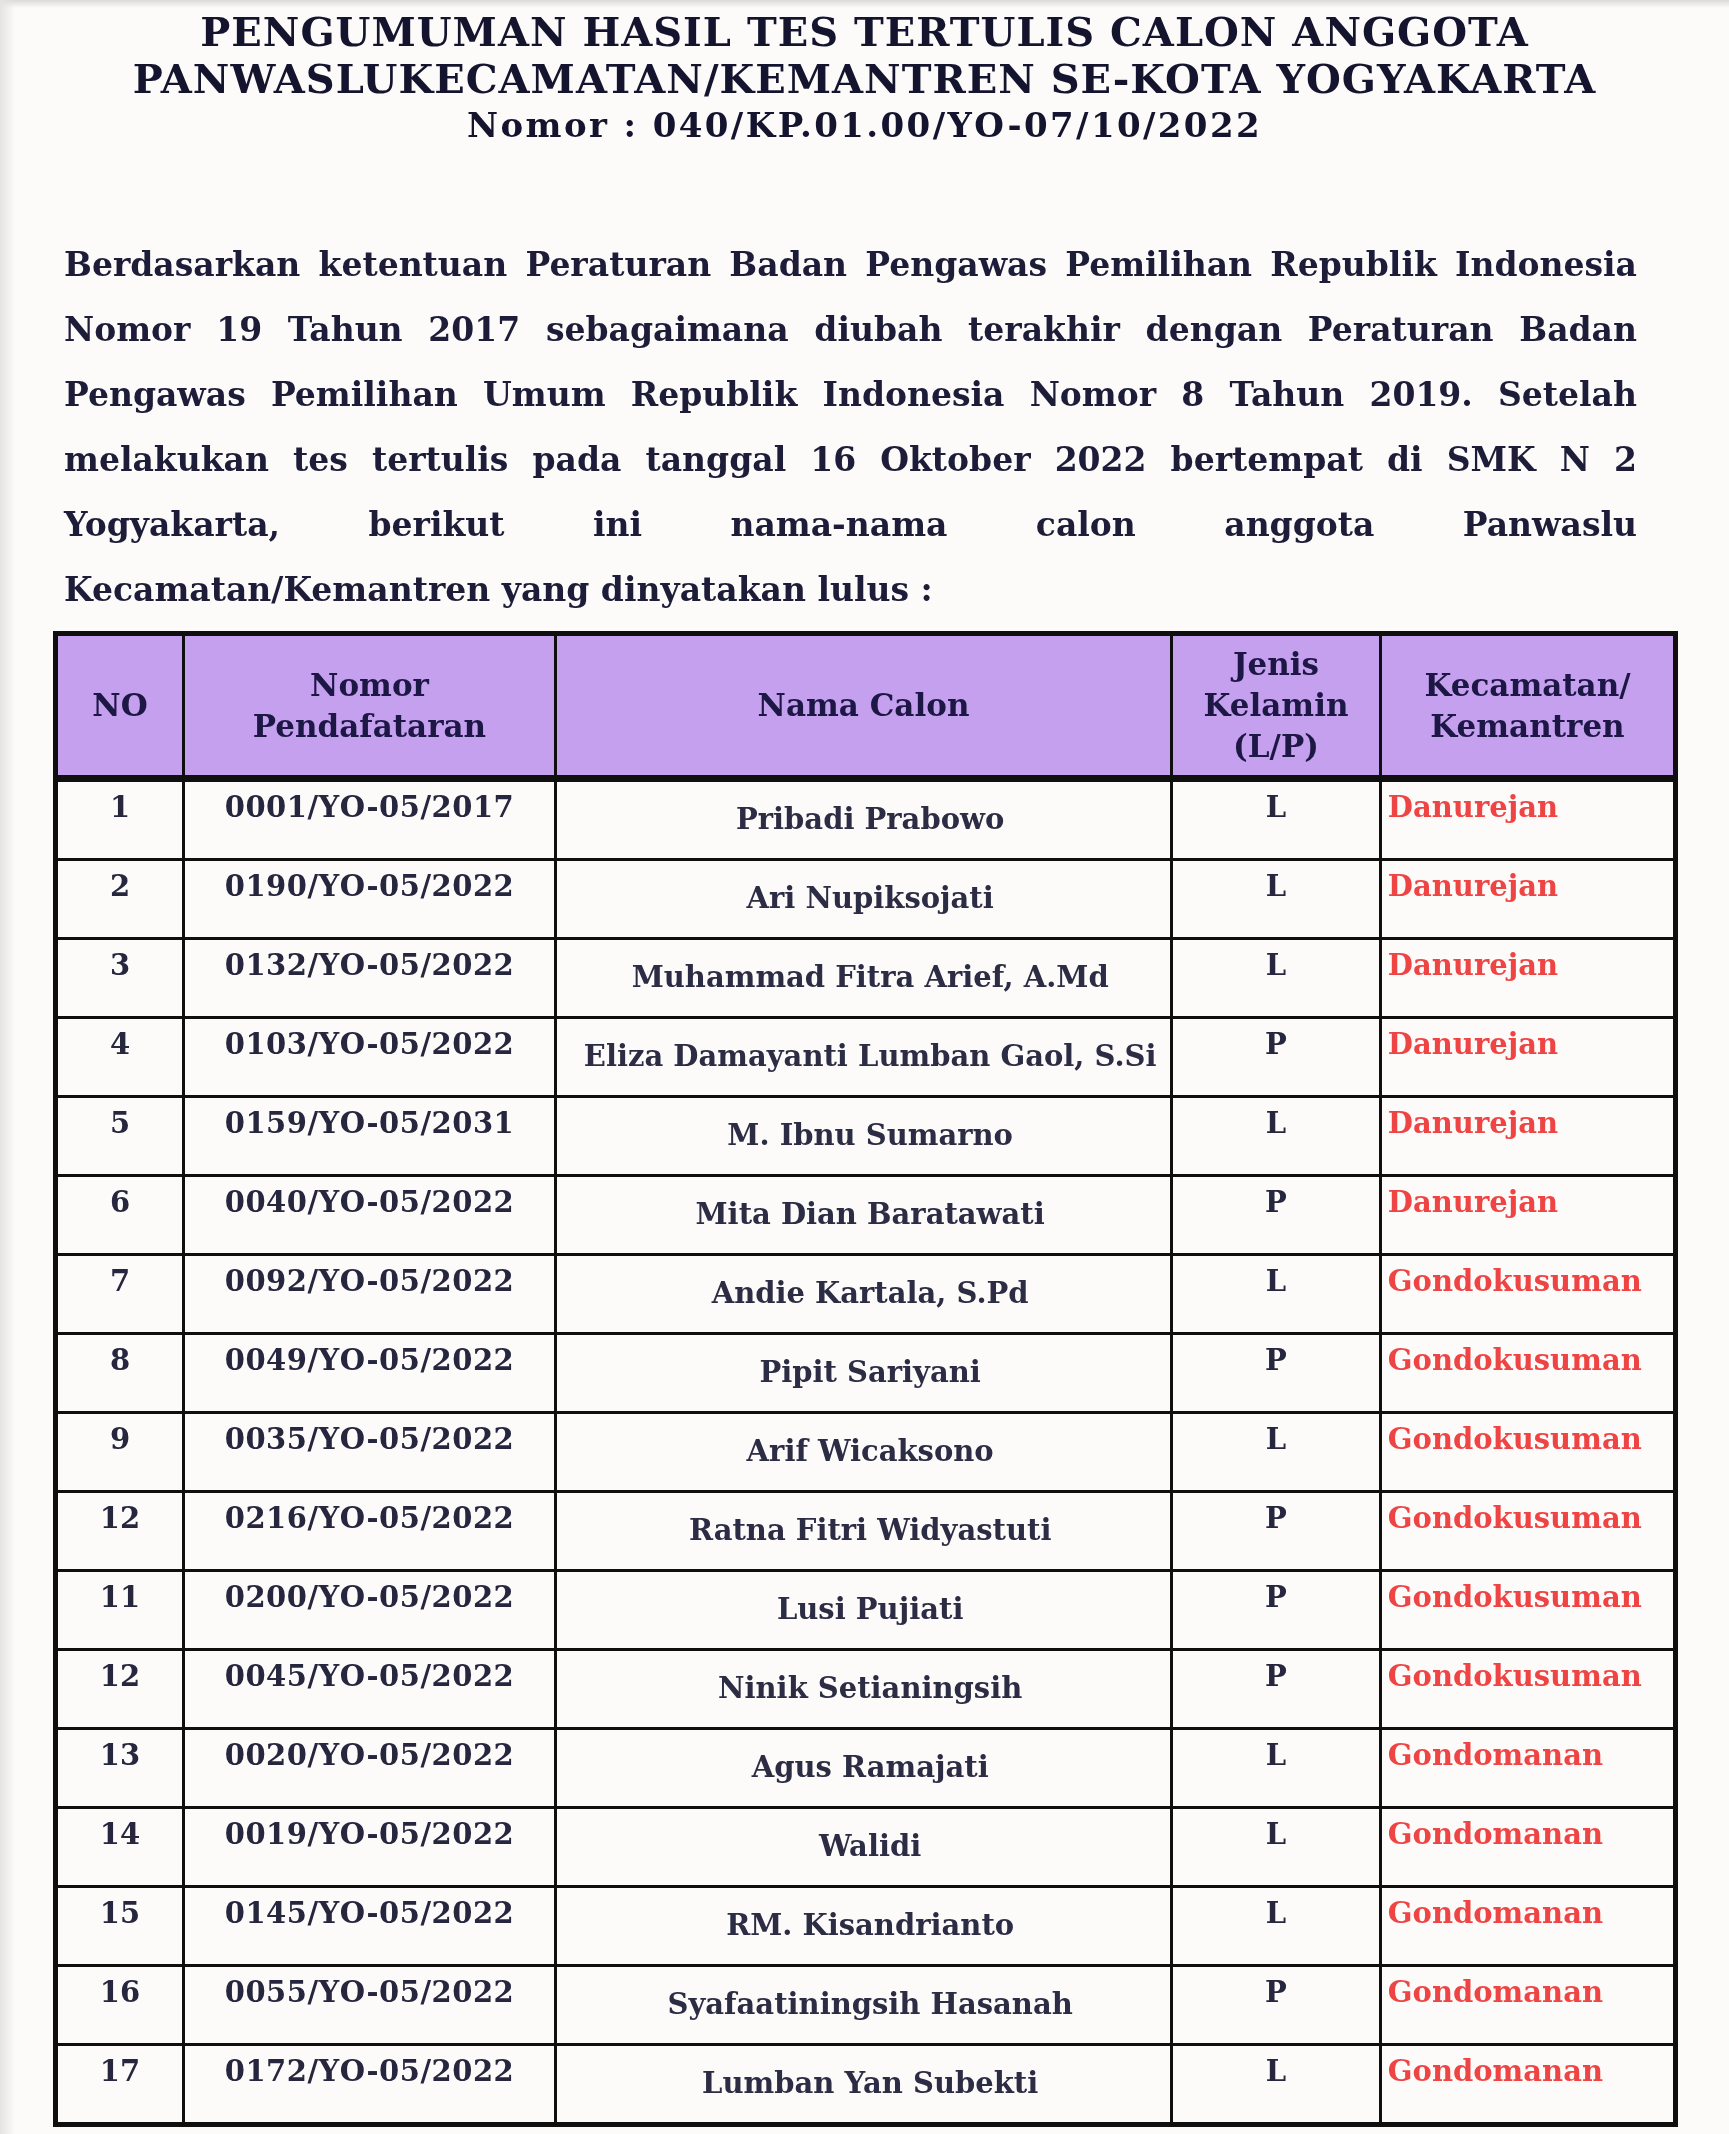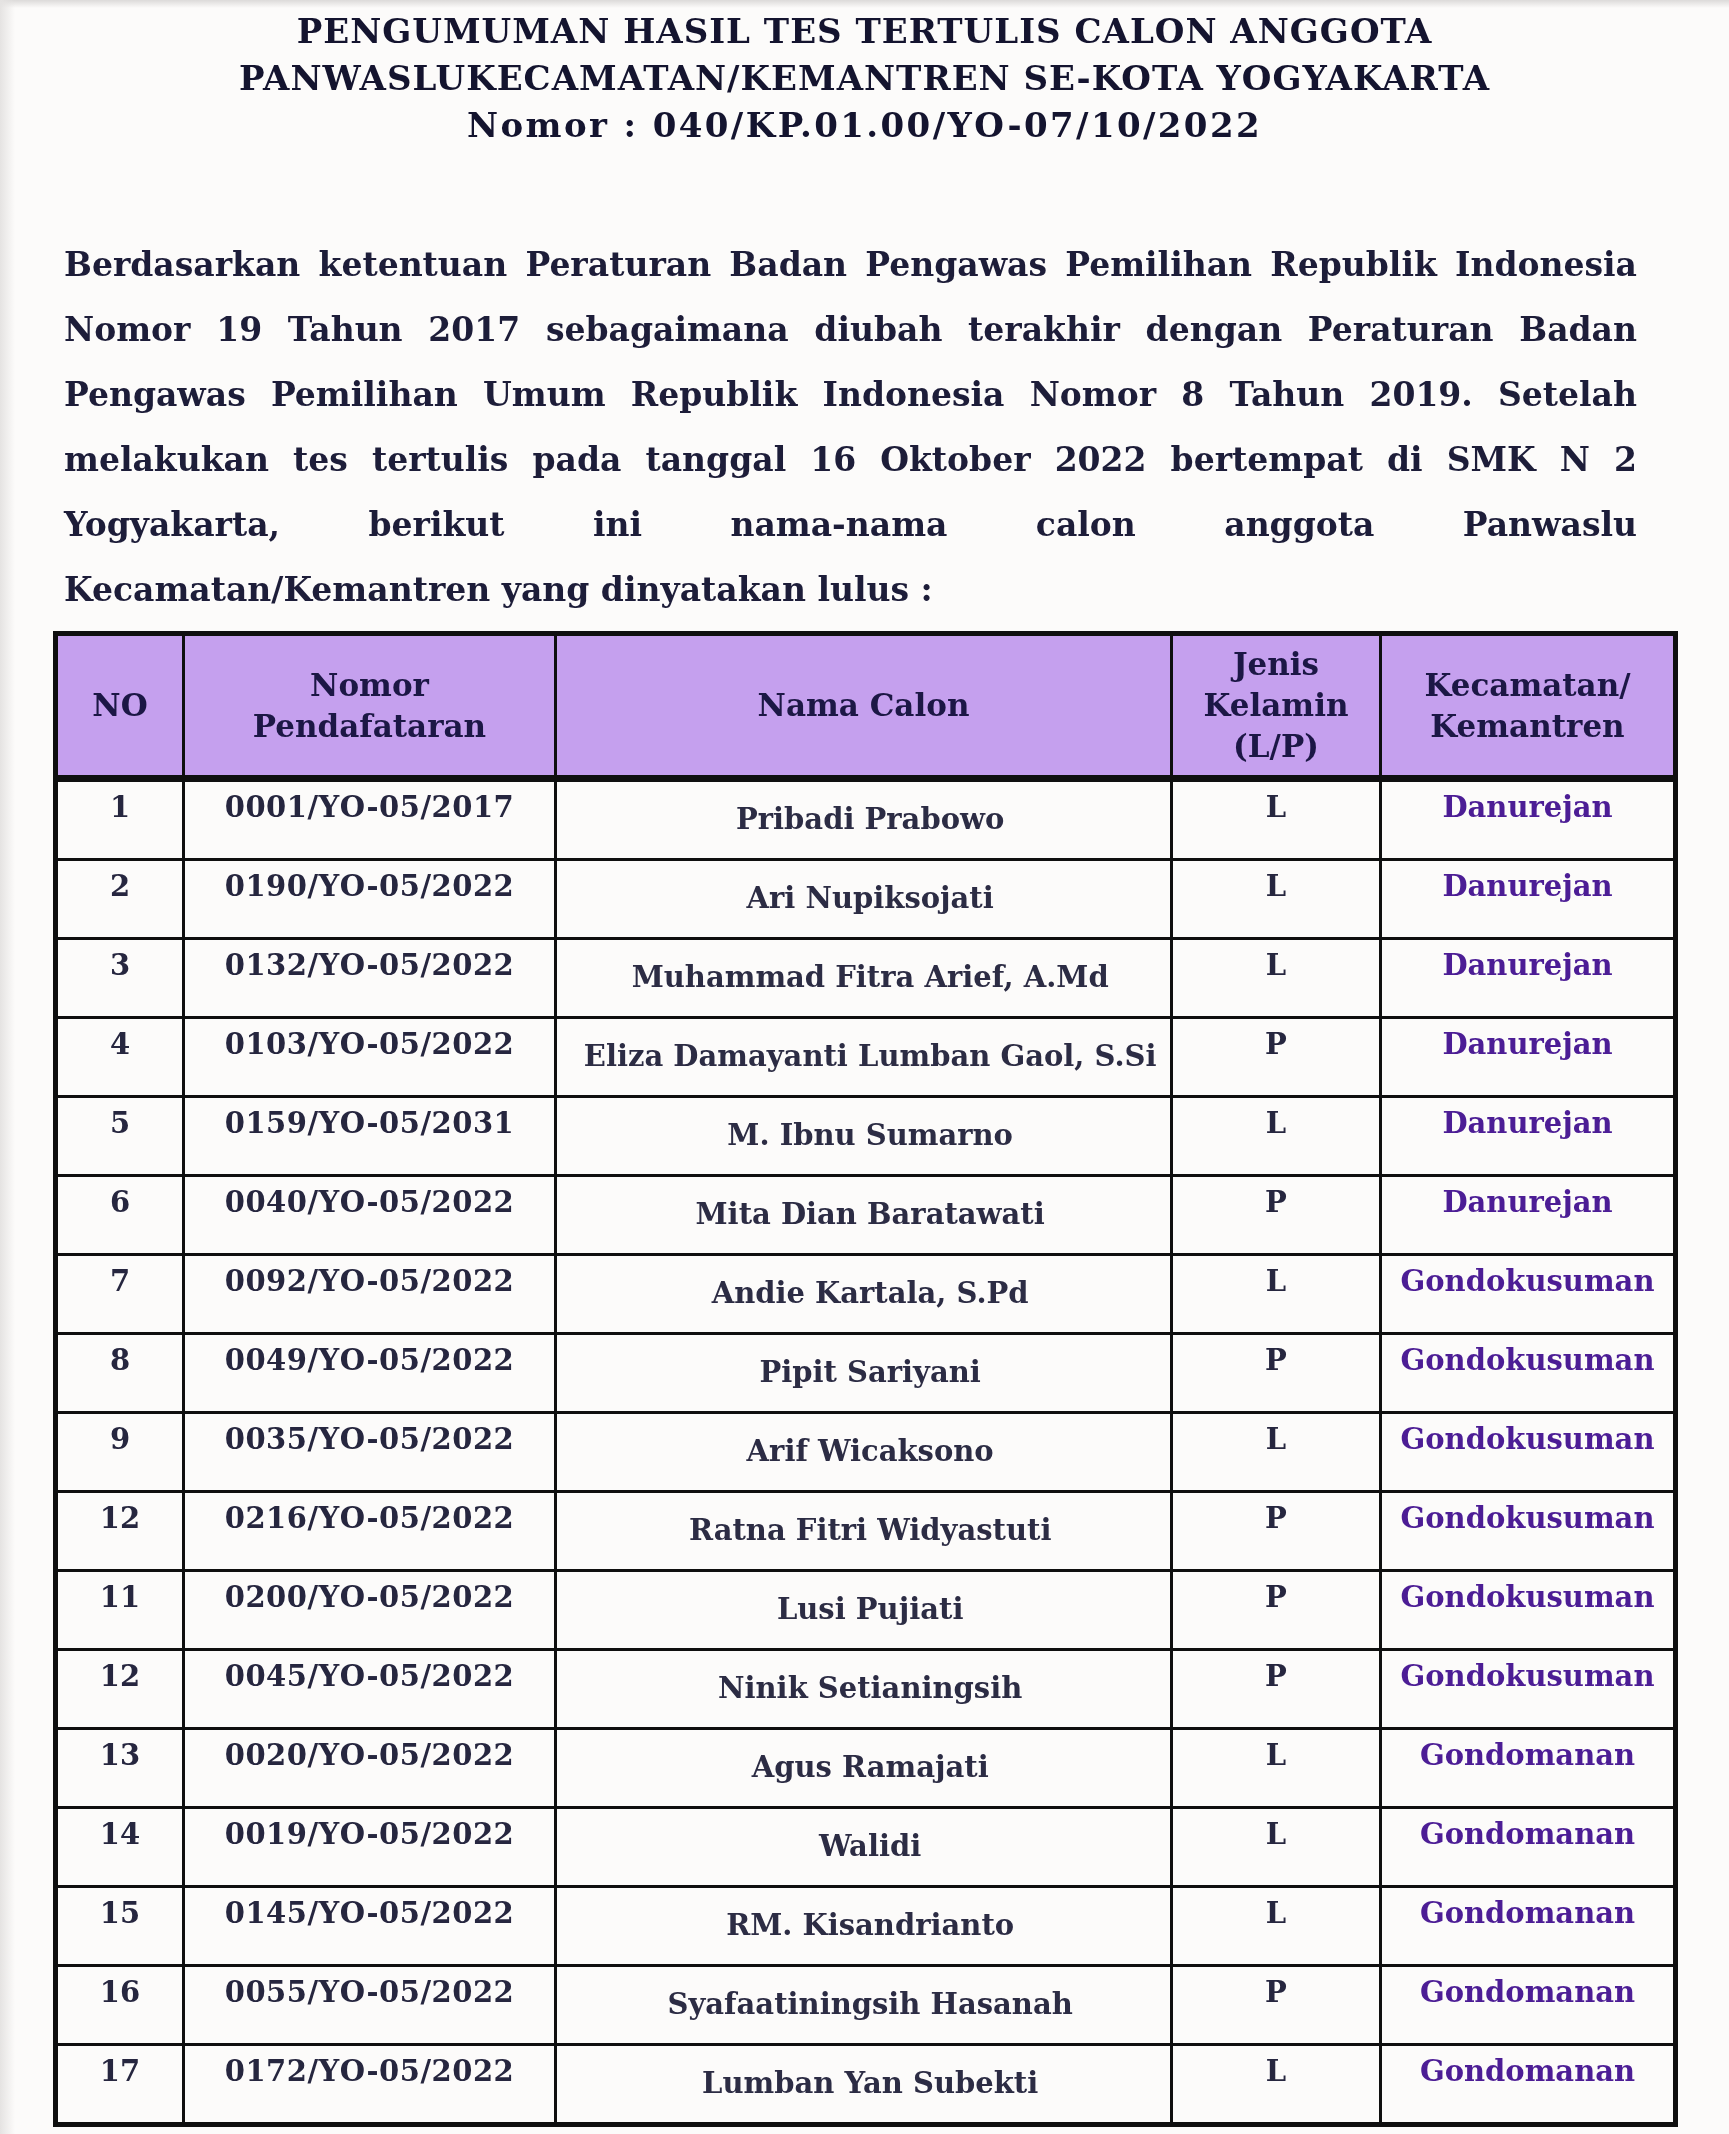--- a/index.html
+++ b/index.html
@@ -26,21 +26,21 @@
     background:linear-gradient(90deg,#e5e3e2,rgba(255,255,255,0));
   }
 
   .title-block{
     padding-top:7.7px;
     text-align:center;
     font-weight:bold;
     color:#14142f;
   }
   .title-line{
-    font-size:34px;
+    font-size:40px;
     line-height:47px;
     letter-spacing:1px;
   }
   .title-nomor{
     font-size:34px;
     letter-spacing:2.4px;
   }
 
   .paragraph{
     margin:83px 92px 0 64px;
@@ -88,21 +88,21 @@
     line-height:37px;
     font-weight:bold;
     color:#26263f;
     vertical-align:top;
     padding:6.7px 5.8px 0 5.8px;
   }
   .results td.c-no{text-align:center;}
   .results td.c-nomor{text-align:center;letter-spacing:0.5px;}
   .results td.c-nama{text-align:center;padding:19px 7.7px 0 21px;color:#2c2c44;}
   .results td.c-jk{text-align:center;}
-  .results td.c-kec{text-align:center;color:#4c1d95;}
+  .results td.c-kec{text-align:left;color:#ef4444;}
 </style>
 </head>
 <body>
 
 <div class="page">
   <div class="edge-top"></div>
   <div class="edge-left"></div>
 
   <header class="title-block">
     <div class="title-line">PENGUMUMAN HASIL TES TERTULIS CALON ANGGOTA</div>

